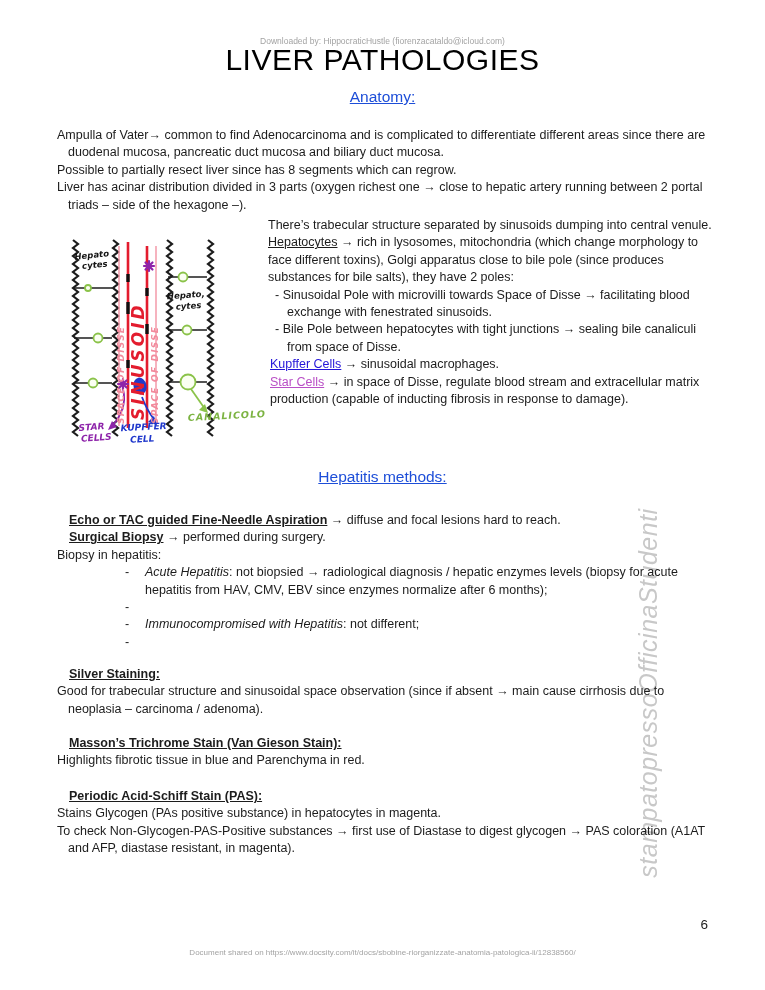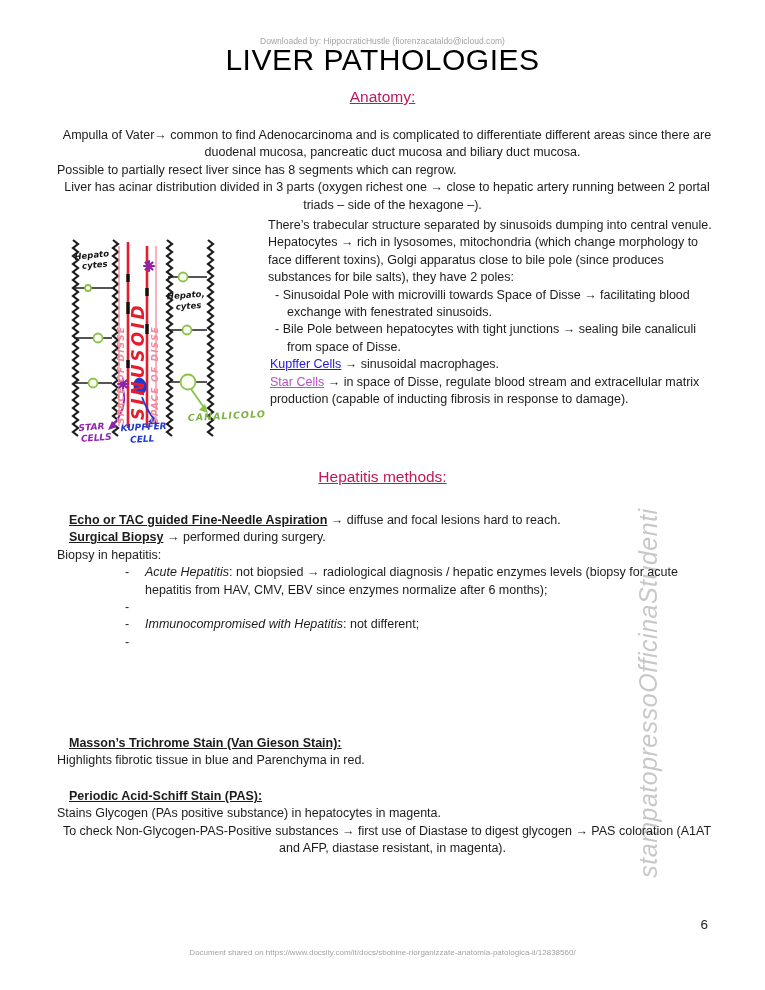--- a/index.html
+++ b/index.html
@@ -7,30 +7,30 @@
   .page {
     position:relative; width:765px; height:990px; background:#ffffff;
     margin:0 auto; overflow:hidden;
     font-family:"Liberation Sans","DejaVu Sans",sans-serif;
     color:var(--ink,#1c1c1c);
   }
   .abs { position:absolute; }
   .center { left:0; width:765px; text-align:center; }
   .header-note { top:36px; font-size:8.5px; color:var(--gray-note,#a0a0a0); z-index:2; }
   .doc-title { top:44px; font-size:30px; line-height:32px; letter-spacing:0.5px; color:#000; z-index:2; }
-  .sect-heading { font-size:15.5px; text-decoration:underline; color:#be185d; z-index:2; }
+  .sect-heading { font-size:15.5px; text-decoration:underline; color:#1d4ed8; z-index:2; }
   .anatomy-heading { top:88px; }
   .diag-heading { top:468px; }
   .body-text { font-size:12.5px; line-height:17.4px; z-index:2; }
   .body-text p { margin:0; }
-  .hang { padding-left:11px; text-indent:-11px;text-align:center; }
+  .hang { padding-left:11px; text-indent:-11px; }
   .pole { padding-left:19px; text-indent:-12px; }
   .pad2 { padding-left:2px; }
   .bold-u { font-weight:bold; text-decoration:underline;padding-left:12px; }
-  .u { }
+  .u { text-decoration:underline; }
   .it { font-style:italic;margin-top:32px; }
   .link-blue { color:var(--link-blue,#2415d8); text-decoration:underline; cursor:pointer; }
   .link-purple { color:var(--link-purple,#b94fc6); text-decoration:underline; cursor:pointer; }
   .para-block { left:57px; top:127px; width:660px; }
   .side-block { left:268px; top:217px; width:447px; }
   .diag-block { left:57px; top:512px; width:660px; }
   .bullet { display:flex; }
   .bullet .bm { width:20px; margin-left:68px; flex:0 0 auto; }
   .bullet .bt { flex:1 1 auto; }
   .section-silver { left:57px; top:666px; width:660px; }
@@ -179,20 +179,24 @@
     </div>
     <div class="bullet">
       <span class="bm">-</span>
       <span class="bt"><span class="it">Immunocompromised with Hepatitis</span><span>: not different;</span></span>
     </div>
     <div class="bullet">
       <span class="bm">-</span>
     </div>
   </div>
 
+  <div class="abs section-silver body-text">
+    <p class="bold-u section-head">Silver Staining:</p>
+    <p class="hang">Good for trabecular structure and sinusoidal space observation (since if absent → main cause cirrhosis due to neoplasia – carcinoma / adenoma).</p>
+  </div>
 
   <div class="abs section-masson body-text">
     <p class="bold-u">Masson’s Trichrome Stain (Van Gieson Stain):</p>
     <p>Highlights fibrotic tissue in blue and Parenchyma in red.</p>
   </div>
 
   <div class="abs section-pas body-text">
     <p class="bold-u">Periodic Acid-Schiff Stain (PAS):</p>
     <p>Stains Glycogen (PAs positive substance) in hepatocytes in magenta.</p>
     <p class="hang">To check Non-Glycogen-PAS-Positive substances → first use of Diastase to digest glycogen → PAS coloration (A1AT and AFP, diastase resistant, in magenta).</p>

